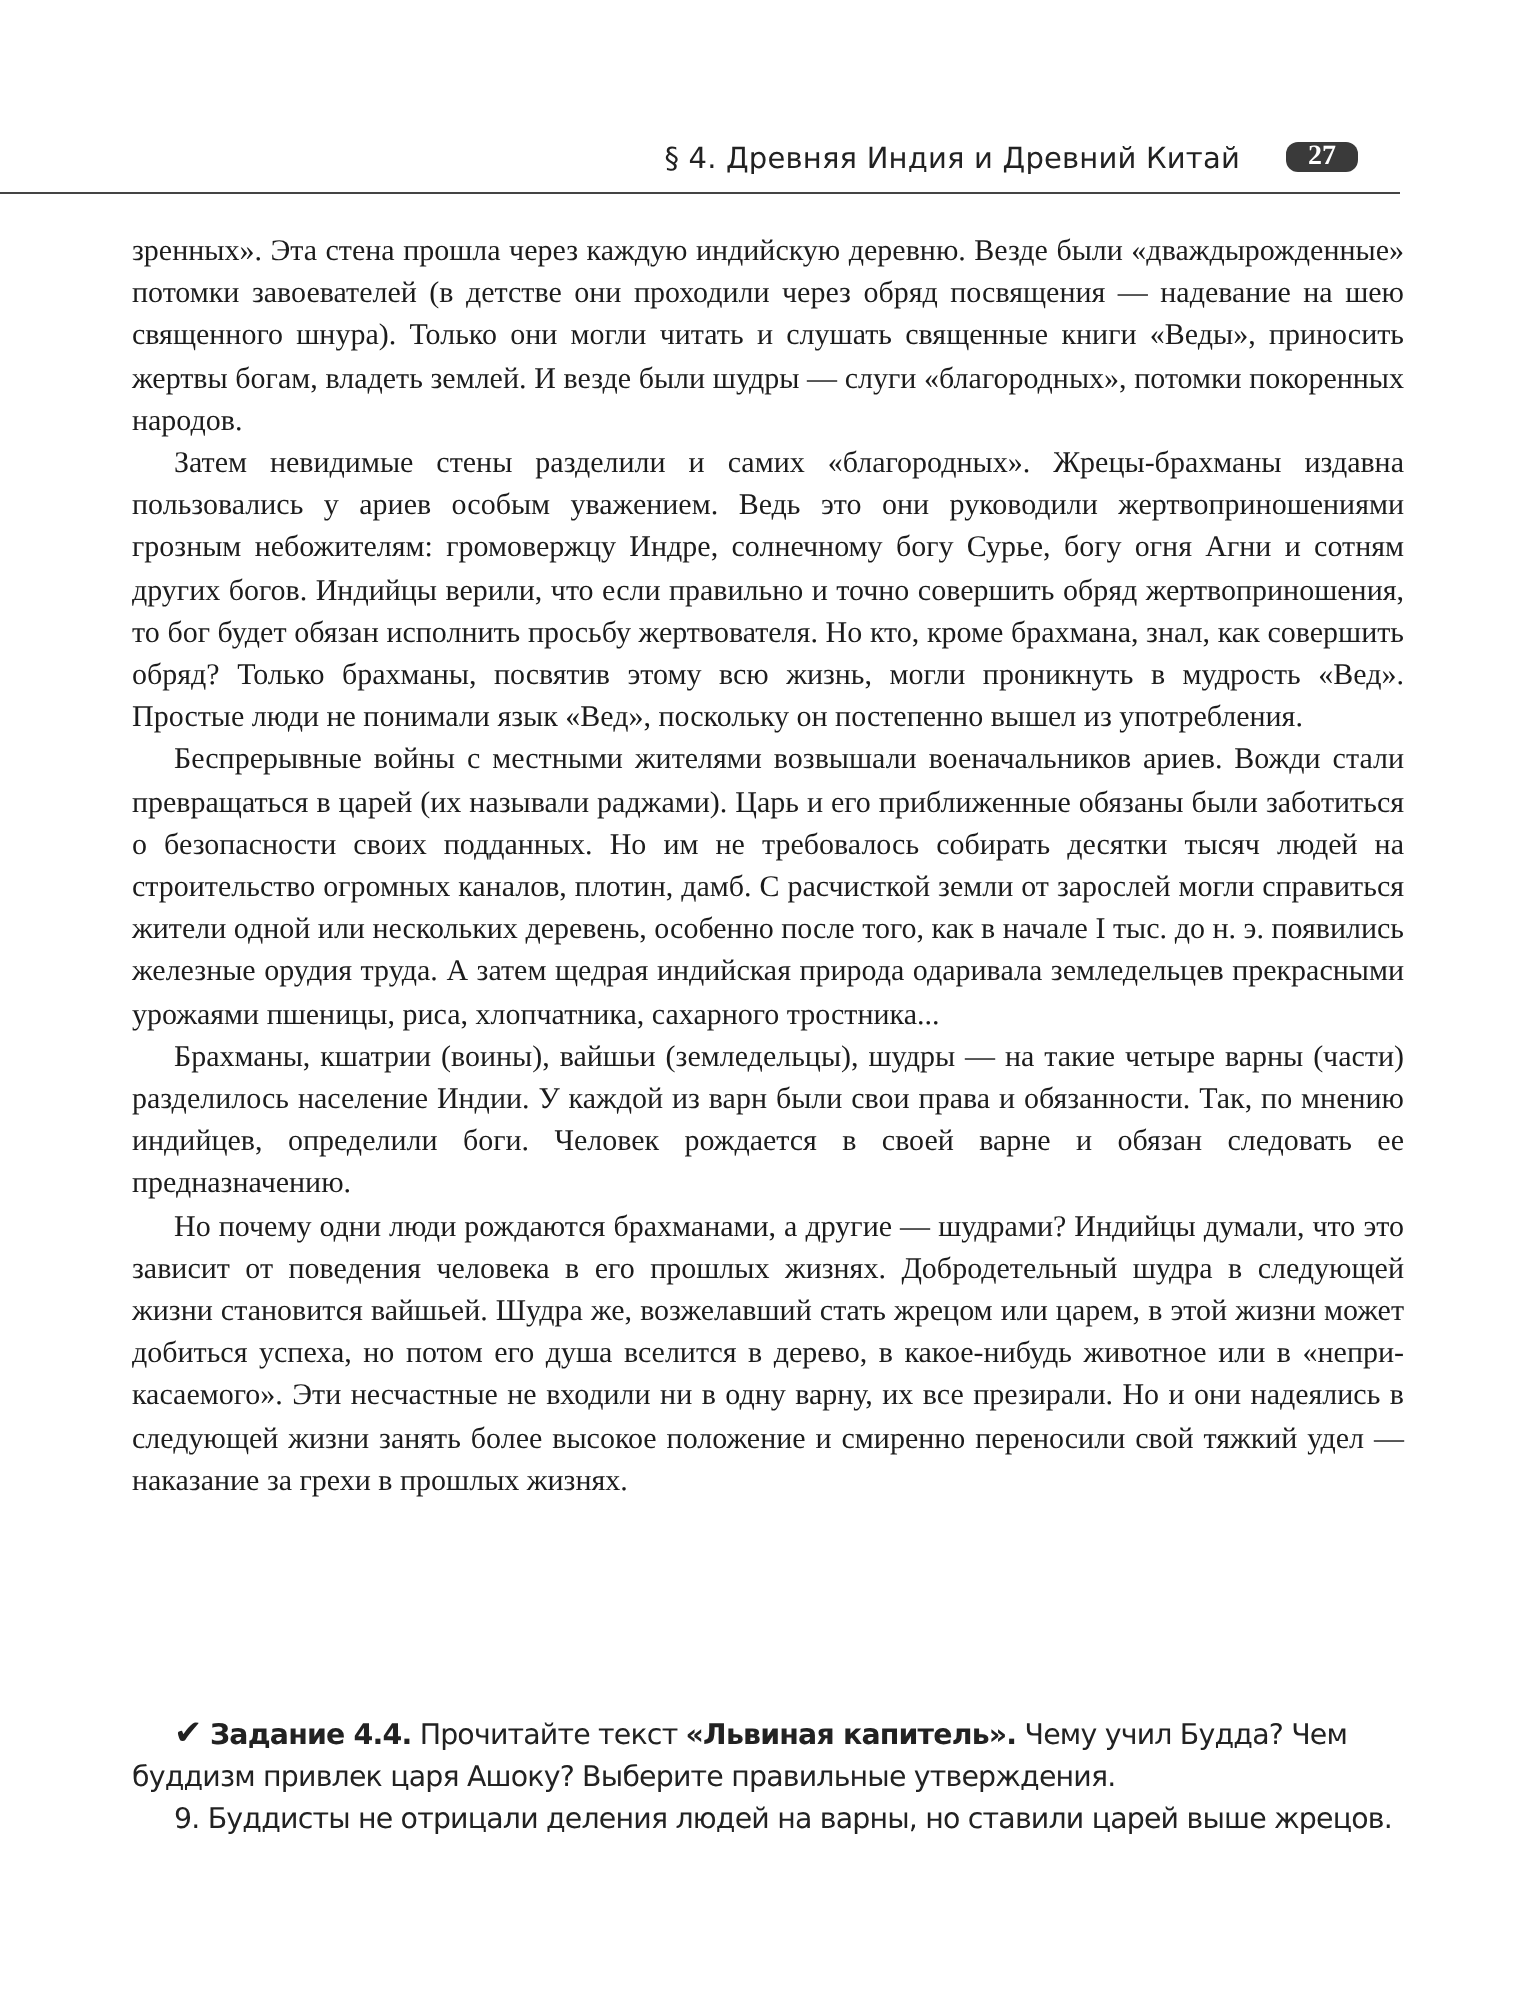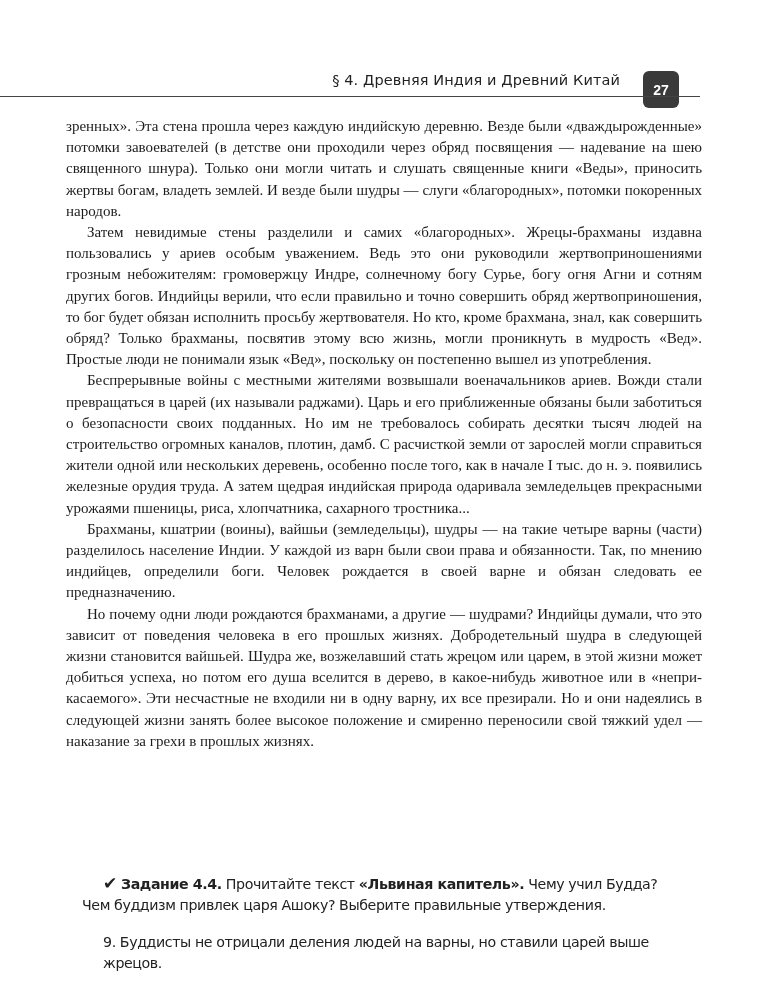--- a/index.html
+++ b/index.html
@@ -12,38 +12,38 @@
   }
   .header-rule {
     position: absolute; left: 0; top: 30px; width: 700px; height: 0; border-top: 1px solid #444;
   }
   .header-title {
     position: absolute; right: 80px; top: 6px;
     font-family: "DejaVu Sans", sans-serif; font-size: 14.5px; color: #222; letter-spacing: 0.1px;
     white-space: nowrap;
   }
   .page-badge {
-    position: absolute; left: 643px; top: 5px; width: 36px; height: 37px;
+    position: absolute; left: 643px; top: 5px; width: 36px; height: 15px;
     background: #3a3a3a; color: #fff; border-radius: 6px;
-    font-family: Liberation Sans, sans-serif; font-weight: bold; font-size: 14px;
+    font-family: Liberation Serif, serif; font-weight: bold; font-size: 14px;
     display: flex; align-items: center; justify-content: center;
   }
   .body-text {
     position: absolute; left: 66px; top: 116px; width: 636px;
     font-family: Liberation Serif, serif; font-size: 15px; line-height: 21.2px;
     text-align: justify; hyphens: manual;
   }
   .body-text p { margin: 0; text-indent: 21px; }
   .body-text p.cont { text-indent: 0; }
   .task {
     position: absolute; left: 66px; top: 857px; width: 636px;
     font-family: "DejaVu Sans", sans-serif; font-size: 14.2px; line-height: 21px;
     color: #222; letter-spacing: -0.4px;
   }
-  .task p { margin: 16px; }
+  .task p { margin: 0; }
   .task .intro { text-indent: 21px; }
   .task .check { font-weight: bold; font-size: 17px; }
   .task b { font-weight: bold; }
   .task .item { padding-left: 21px; }
 </style>
 </head>
 <body>
 
 <div class="header">
   <span class="header-title">§ 4. Древняя Индия и Древний Китай</span>

